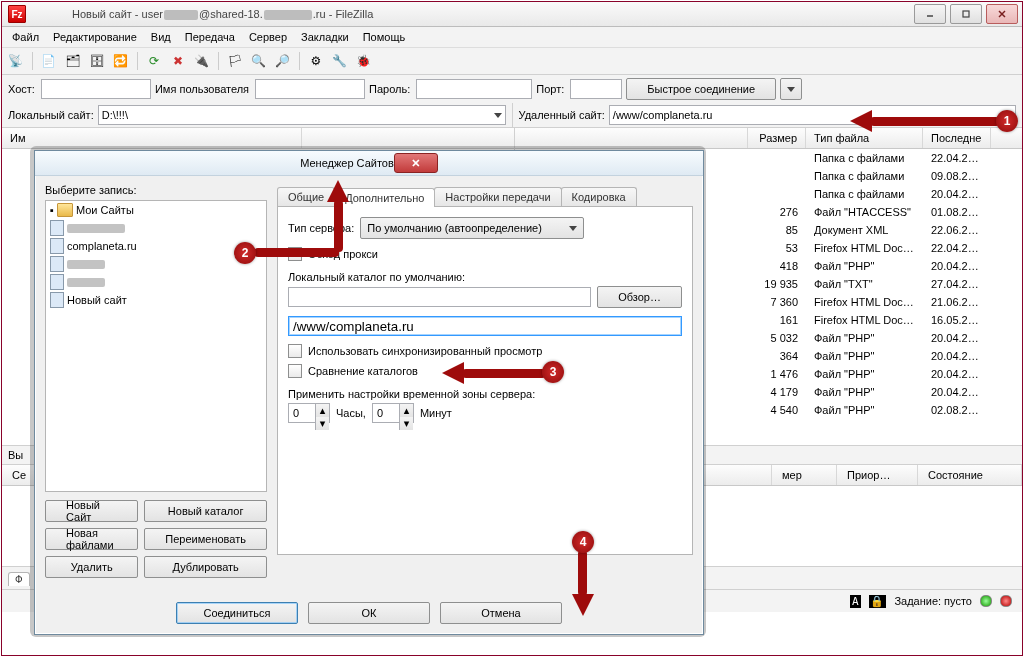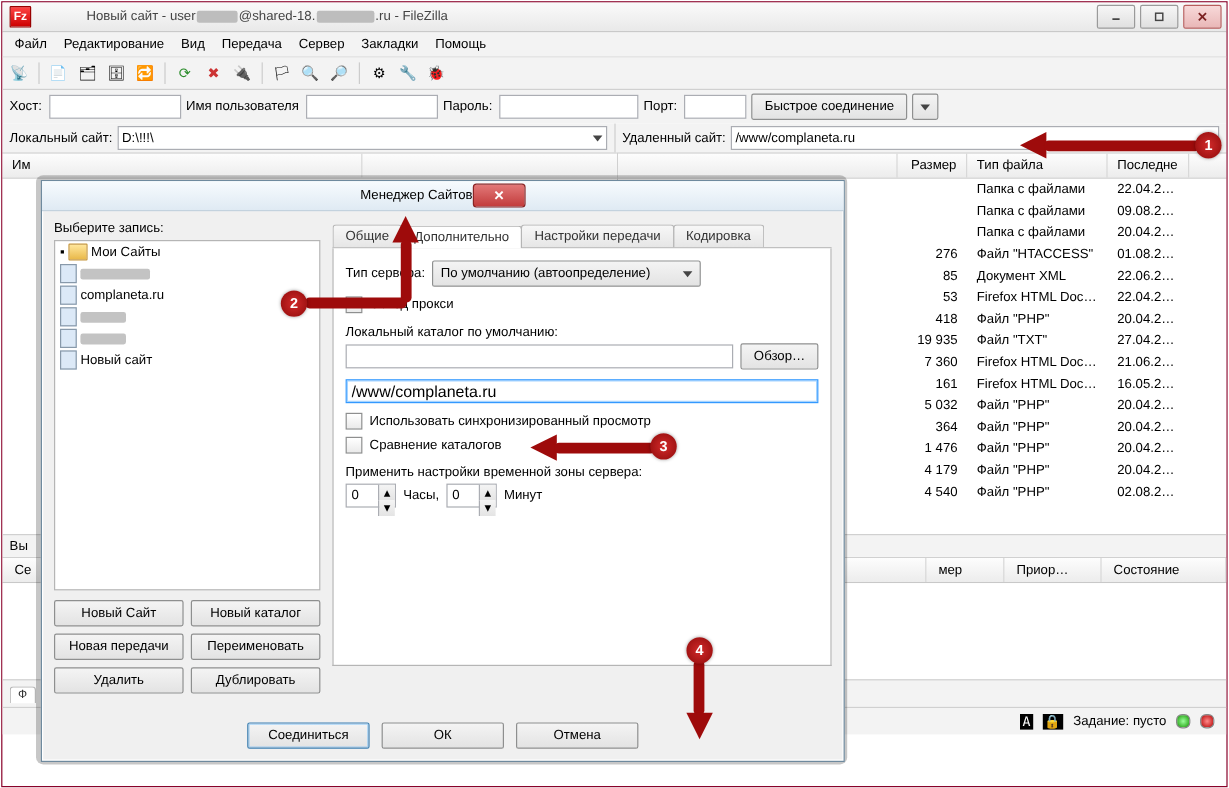--- a/index.html
+++ b/index.html
@@ -13,21 +13,21 @@
   .winbtn.close{border-color:#b85c5c;background:linear-gradient(#f8d9d9,#e9b7b7);}
   .winbtn svg{width:10px;height:10px;}
   .menubar{height:20px;background:#f3f3f3;border-bottom:1px solid #ddd;display:flex;align-items:center;padding:0 4px;gap:2px;}
   .menubar span{padding:2px 6px;}
   .toolbar{height:26px;background:#f3f3f3;border-bottom:1px solid #d0d0d0;display:flex;align-items:center;padding:0 4px;gap:4px;}
   .tbtn{width:18px;height:18px;border:1px solid transparent;border-radius:2px;display:flex;align-items:center;justify-content:center;font-size:12px;}
   .tsep{width:1px;height:18px;background:#ccc;margin:0 2px;}
   .quickbar{height:28px;background:#f3f3f3;display:flex;align-items:center;padding:0 6px;gap:4px;}
   .quickbar label{margin-right:2px;}
   .txt{height:18px;border:1px solid #abadb3;background:#fff;padding:0 3px;}
-  .btn{height:20px;border:1px solid #8e8f8f;background:linear-gradient(#f4f4f4,#e3e3e3);border-radius:2px;padding:0 10px;display:flex;align-items:center;justify-content:center;}
+  .btn{height:20px;border:1px solid #8e8f8f;background:linear-gradient(#f4f4f4,#e3e3e3);border-radius:2px;padding:0 20px;display:flex;align-items:center;justify-content:center;}
   .btn.primary{border-color:#3c7fb1;box-shadow:0 0 0 1px rgba(116,192,252,.6) inset;}
   .pathbar{height:24px;background:#f3f3f3;display:flex;}
   .pathbar .half{display:flex;align-items:center;padding:0 6px;gap:4px;flex:1;}
   .pathbar .half:first-child{border-right:1px solid #d0d0d0;}
   .pathbar .combo{flex:1;display:flex;align-items:center;height:18px;border:1px solid #abadb3;background:#fff;padding:0 3px;justify-content:space-between;}
   .vtri{width:0;height:0;border-left:4px solid transparent;border-right:4px solid transparent;border-top:5px solid #444;}
   .listhdr{height:20px;background:linear-gradient(#fdfdfd,#ececec);border-top:1px solid #d0d0d0;border-bottom:1px solid #c8c8c8;display:flex;align-items:center;}
   .listhdr .col{padding:0 8px;border-right:1px solid #d8d8d8;height:100%;display:flex;align-items:center;box-sizing:border-box;}
   .filelist{background:#fff;position:relative;}
   .filerow{display:flex;height:18px;align-items:center;}
@@ -343,21 +343,21 @@
               <span class="blurlbl" style="width:38px"></span>
             </div>
           <div class="row lv2">
               <span class="sicon"></span>
               <span>Новый сайт</span>
             </div>
         </div>
         <div class="btngrid">
           <div class="btn">Новый Сайт</div>
           <div class="btn">Новый каталог</div>
-          <div class="btn">Новая передачи</div>
+          <div class="btn">Новая файлами</div>
           <div class="btn">Переименовать</div>
           <div class="btn">Удалить</div>
           <div class="btn">Дублировать</div>
         </div>
       </div>
 
       <div>
         <div class="tabs">
           <div class="tab">Общие</div>
           <div class="tab active">Дополнительно</div>

